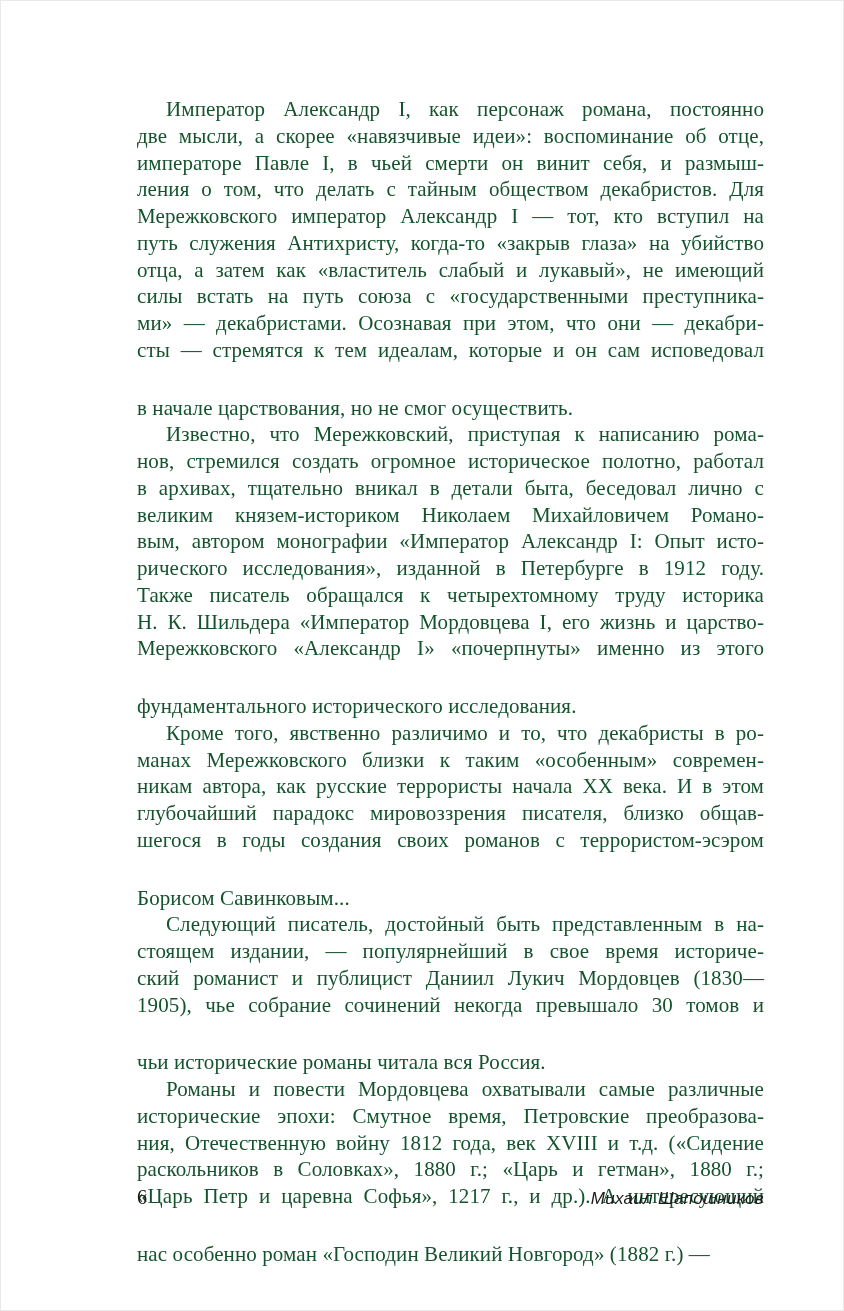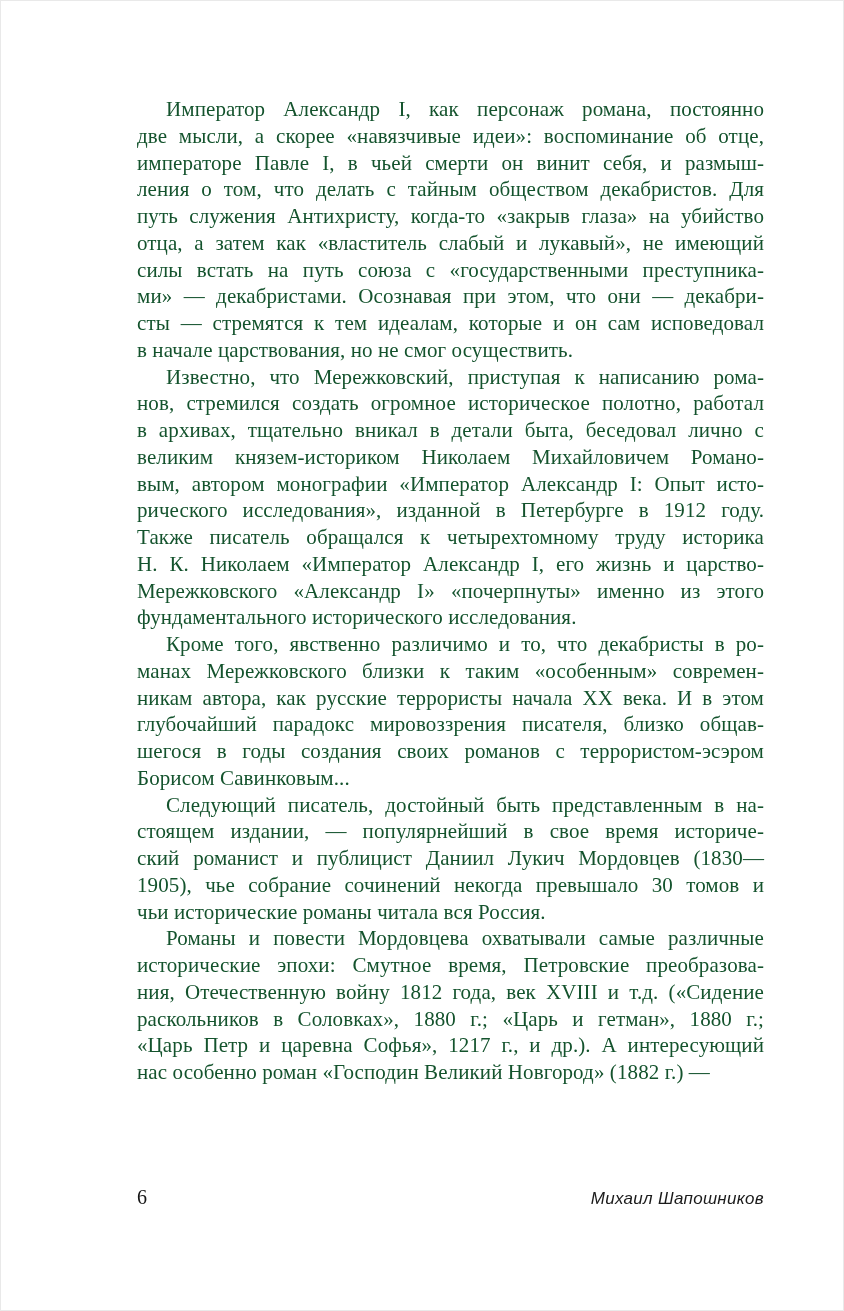--- a/index.html
+++ b/index.html
@@ -38,20 +38,21 @@
     text-align-last: justify;
     white-space: normal;
     height: 26.75px;
     overflow: visible;
   }
   .line.first {
     text-indent: 29px;
   }
   .line.last {
     text-align-last: left;
+    margin-top: 31px;
   }
   .footer {
     position: absolute;
     left: 137px;
     top: 1186px;
     width: 627px;
     display: flex;
     justify-content: space-between;
     align-items: baseline;
   }
@@ -72,36 +73,37 @@
 </head>
 <body style="background: rgb(255, 255, 255);">
 
 <div class="page">
   <div class="body-text" style="color: #14532d;">
       <div class="paragraph">
         <div class="line first">Император Александр I, как персонаж романа, постоянно</div>
         <div class="line">две мысли, а скорее «навязчивые идеи»: воспоминание об отце,</div>
         <div class="line">императоре Павле I, в чьей смерти он винит себя, и размыш-</div>
         <div class="line">ления о том, что делать с тайным обществом декабристов. Для</div>
+        <div class="line">Мережковского император Александр I — тот, кто вступил на</div>
         <div class="line">путь служения Антихристу, когда-то «закрыв глаза» на убийство</div>
         <div class="line">отца, а затем как «властитель слабый и лукавый», не имеющий</div>
         <div class="line">силы встать на путь союза с «государственными преступника-</div>
         <div class="line">ми» — декабристами. Осознавая при этом, что они — декабри-</div>
         <div class="line">сты — стремятся к тем идеалам, которые и он сам исповедовал</div>
         <div class="line last">в начале царствования, но не смог осуществить.</div>
       </div>
       <div class="paragraph">
         <div class="line first">Известно, что Мережковский, приступая к написанию рома-</div>
         <div class="line">нов, стремился создать огромное историческое полотно, работал</div>
         <div class="line">в архивах, тщательно вникал в детали быта, беседовал лично с</div>
         <div class="line">великим князем-историком Николаем Михайловичем Романо-</div>
         <div class="line">вым, автором монографии «Император Александр I: Опыт исто-</div>
         <div class="line">рического исследования», изданной в Петербурге в 1912 году.</div>
         <div class="line">Также писатель обращался к четырехтомному труду историка</div>
-        <div class="line">Н. К. Николаем «Император Александр I, его жизнь и царство-</div>
+        <div class="line">Н. К. Шильдера «Император Мордовцева I, его жизнь и царство-</div>
         <div class="line">Мережковского «Александр I» «почерпнуты» именно из этого</div>
         <div class="line last">фундаментального исторического исследования.</div>
       </div>
       <div class="paragraph">
         <div class="line first">Кроме того, явственно различимо и то, что декабристы в ро-</div>
         <div class="line">манах Мережковского близки к таким «особенным» современ-</div>
         <div class="line">никам автора, как русские террористы начала XX века. И в этом</div>
         <div class="line">глубочайший парадокс мировоззрения писателя, близко общав-</div>
         <div class="line">шегося в годы создания своих романов с террористом-эсэром</div>
         <div class="line last">Борисом Савинковым...</div>

